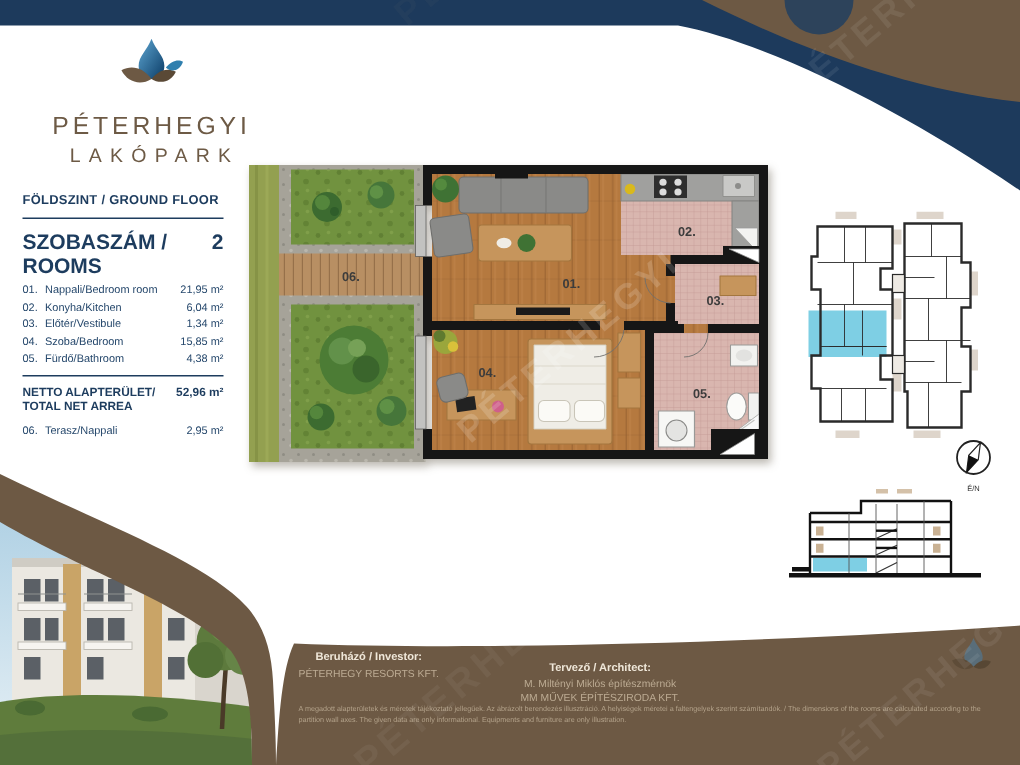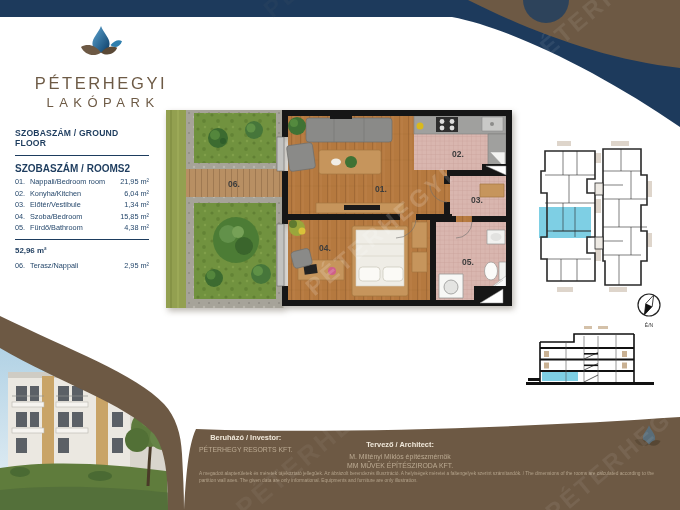--- a/index.html
+++ b/index.html
@@ -10,21 +10,21 @@
   #photo-svg{left:0;top:300px;z-index:1;}
   #decor-svg{left:0;top:0;z-index:2;}
   
   .logo{left:28px;top:24px;width:146px;text-align:center;z-index:3;}
   .logo .name1{font-size:16.5px;letter-spacing:2.6px;color:#6d5a45;margin-top:4px;font-weight:500;}
   .logo .name2{font-size:13px;letter-spacing:5.5px;color:#6d5a45;margin-top:2px;padding-left:4px;}
   
   .panel{left:15px;top:128px;width:134px;color:#1d3c5e;z-index:3;}
   .panel .floor-hdr{font-size:8.6px;font-weight:bold;letter-spacing:.2px;}
   .panel hr{border:none;border-top:1.4px solid #1d3c5e;margin:7px 0 0 0;}
-  .rooms-hdr{display:flex;justify-content:flex-start;font-size:10px;font-weight:bold;margin-top:7px;}
+  .rooms-hdr{display:flex;justify-content:space-between;font-size:14px;font-weight:bold;margin-top:7px;}
   .r-row{display:flex;font-size:7.3px;margin-top:4px;line-height:7.6px;color:#26486c;}
   .r-row .num{width:15px;}
   .r-row .nm{flex:1;}
   .r-row .ar{text-align:right;}
   .total{display:flex;justify-content:space-between;margin-top:6px;font-weight:bold;font-size:7.9px;line-height:9.5px;}
   .terr{margin-top:7px;}
   
   #plan-svg{left:166px;top:110px;z-index:3;filter:drop-shadow(2px 3px 3px rgba(60,50,30,.35));}
   #site-svg{left:533px;top:141px;z-index:3;}
   #compass-svg{left:631px;top:290px;z-index:3;}
@@ -132,21 +132,21 @@
     <path d="M24,2 C27,10 33,14 33,21 A9,9 0 1 1 15,21 C15,14 21,10 24,2 Z" fill="url(#dropG)"></path>
     <path d="M24,30 C18,22 10,20 3,24 C7,32 16,35 24,30 Z" fill="#6d5944"></path>
     <path d="M24,30 C29,24 35,22 41,25 C38,32 30,34 24,30 Z" fill="#5a4936"></path>
     <path d="M34,22 C38,17 43,16 46,18 C44,24 38,26 34,22 Z" fill="#2f7fae"></path>
   </svg>
   <div class="name1">PÉTERHEGYI</div>
   <div class="name2">LAKÓPARK</div>
 </div>
 
 <div class="panel abs">
-  <div class="floor-hdr">SZOBASZÁM / GROUND FLOOR</div>
+  <div class="floor-hdr">FÖLDSZINT / GROUND FLOOR</div>
   <hr>
   <div class="rooms-hdr">
     <span>SZOBASZÁM / ROOMS</span>
     <span>2</span>
   </div>
   <div class="r-row">
     <span class="num">01.</span>
     <span class="nm">Nappali/Bedroom room</span>
     <span class="ar">21,95 m²</span>
   </div>
@@ -165,20 +165,24 @@
     <span class="nm">Szoba/Bedroom</span>
     <span class="ar">15,85 m²</span>
   </div>
   <div class="r-row">
     <span class="num">05.</span>
     <span class="nm">Fürdő/Bathroom</span>
     <span class="ar">4,38 m²</span>
   </div>
   <hr>
   <div class="total">
+    <span>
+      <span>NETTO ALAPTERÜLET/</span><br>
+      <span>TOTAL NET ARREA</span>
+    </span>
     <span>52,96 m²</span>
   </div>
   <div class="r-row terr">
     <span class="num">06.</span>
     <span class="nm">Terasz/Nappali</span>
     <span class="ar">2,95 m²</span>
   </div>
 </div>
 
 <svg id="plan-svg" class="abs" width="350" height="198" viewBox="0 0 350 198">

